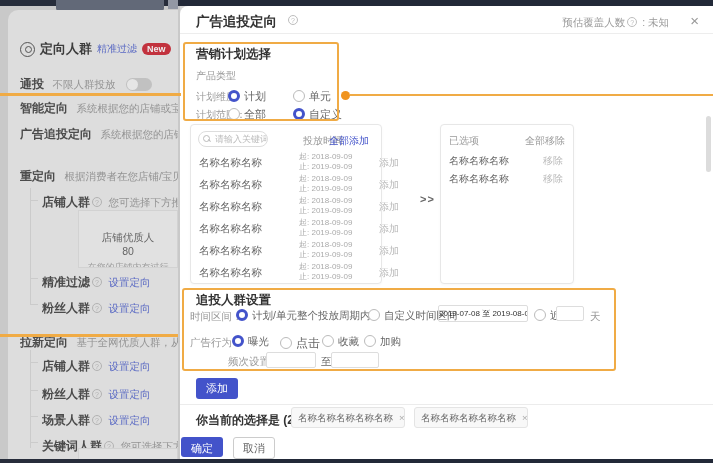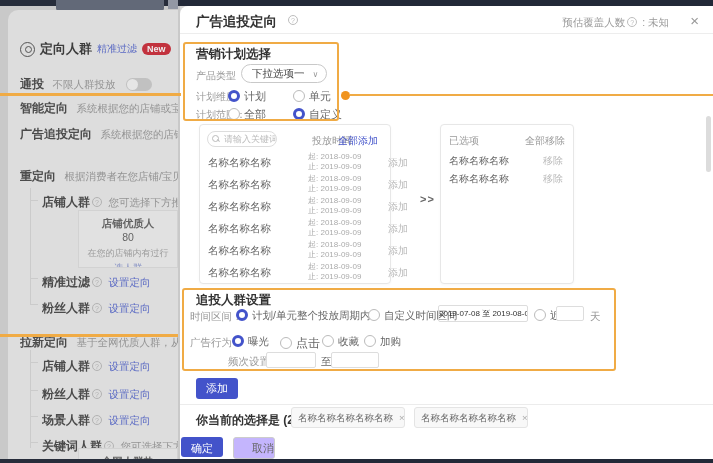--- a/index.html
+++ b/index.html
@@ -25,21 +25,21 @@
   .sb-badge { font-size:9px; color:#fff; background:#cf2e3c; border-radius:8px; padding:1px 5px; font-weight:bold; }
   .sb-label { font-size:12px; font-weight:bold; color:#4a4a4a; }
   .sb-desc { font-size:10.5px; color:#9b9b9b; }
   .sb-link { font-size:10.5px; color:#5b6cd0; }
   .qmark { display:inline-block; width:10px; height:10px; line-height:9px; text-align:center; border:1px solid #bdbdbd; border-radius:50%; color:#bdbdbd; font-size:7px; vertical-align:1px; margin:0 2px; }
   .toggle { display:inline-block; width:26px; height:13px; background:#cdcdcd; border-radius:7px; position:relative; vertical-align:-3px; margin-left:6px; }
   .toggle::after { content:""; position:absolute; left:1px; top:1px; width:11px; height:11px; background:#f6f6f6; border-radius:50%; }
   .tree-v { position:absolute; background:#d9d9d9; width:1px; }
   .tree-h { position:absolute; background:#d9d9d9; height:1px; width:8px; }
   .sb-card { position:absolute; left:70px; background:#f1f1f1; border:1px solid #e0e0e0; text-align:center; overflow:hidden; }
-  .sb-card .c1 { font-size:10.5px; color:#666; margin-top:6px;font-weight:bold; }
+  .sb-card .c1 { font-size:10.5px; color:#666; margin-top:20px; }
   .sb-card .c2 { font-size:10.5px; color:#666; }
   .sb-card .c3 { font-size:9px; color:#a5a5a5; margin-top:4px; }
   .sb-card .c4 { font-size:9.5px; color:#8b97d0; margin-top:2px; }
 
   
   .modal { position:absolute; left:180px; top:6px; width:533px; height:453px; background:#fff; border-radius:8px 0 0 0; z-index:10; overflow:hidden; }
   .m-header { position:absolute; left:0; top:0; width:100%; height:28px; border-bottom:1px solid #ededed; }
   .m-title { position:absolute; left:16px; top:7px; font-size:13.5px; color:#333; font-weight:bold; }
   .m-title-info { position:absolute; left:106px; top:9px; }
   .m-est { position:absolute; right:44px; top:10px; font-size:10.5px; color:#9a9a9a; }
@@ -71,21 +71,21 @@
   .s-row { position:absolute; left:8px; width:118px; height:18px; }
   .s-name { position:absolute; left:0; top:3px; font-size:10px; color:#666; }
   .s-action { position:absolute; right:4px; top:3px; font-size:10px; color:#b9b9b9; cursor:pointer; }
 
   
   .ibox { position:absolute; border:1px solid #ddd; border-radius:2px; background:#fff; font-size:8.5px; color:#333; text-align:center; }
   .datebox { position:absolute; left:438px; top:305px; width:90px; height:17px; border:1px solid #ddd; border-radius:2px; font-size:8px; color:#333; line-height:15px; text-align:center; white-space:nowrap; overflow:hidden; }
 
   .btn { position:absolute; border-radius:3px; font-size:11px; text-align:center; cursor:pointer; }
   .btn-primary { background:#4353ca; color:#fff; }
-  .btn-ghost { background:#c4b5fd; color:#666; border:1px solid #ccc;text-align:right; }
+  .btn-ghost { background:#ffffff; color:#666; border:1px solid #ccc; }
 
   
   .f-divider { position:absolute; left:180px; top:404px; width:533px; height:1px; background:#ececec; z-index:11; }
   .cur-label { position:absolute; left:196px; top:412px; font-size:12px; color:#333; font-weight:bold; z-index:11; }
   .sel-tag { position:absolute; top:407px; height:21px; background:#f8f8f8; border:1px solid #e4e4e4; border-radius:3px; font-size:9.5px; color:#666; line-height:19px; padding:0 6px; white-space:nowrap; z-index:11; }
   .sel-tag .x { color:#aaa; margin-left:6px; cursor:pointer; }
 
   
   .anno { position:absolute; z-index:20; pointer-events:none; }
   .anno-line { background:#f0ab45; }
@@ -201,31 +201,30 @@
       <span class="m-title">广告追投定向</span>
       <span class="qmark m-title-info">?</span>
       <span class="m-est"><span>预估覆盖人数</span><span class="qmark">?</span><span> : </span><span>未知</span></span>
       <span class="m-close">×</span>
     </div>
     <div class="m-scrollbar"></div>
   </div>
 
   <div class="sec-title" style="left:196px; top:46px; z-index:11">营销计划选择</div>
   <div class="flabel" style="left:196px; top:69px; z-index:11">产品类型</div>
-  <div class="dropdown" style="left:241px; top:64px; z-index:11"><span>下拉选项一</span><span class="caret">∨</span></div>
 
   <div class="flabel" style="left:196px; top:90px; z-index:11">计划维度</div>
   <div class="ropt" style="left:228px; top:89px; z-index:11"><span class="radio on"></span><span>计划</span></div>
   <div class="ropt" style="left:293px; top:89px; z-index:11"><span class="radio off"></span><span>单元</span></div>
 
   <div class="flabel" style="left:196px; top:108px; z-index:11">计划范围：</div>
   <div class="ropt" style="left:228px; top:107px; z-index:11"><span class="radio off"></span><span>全部</span></div>
   <div class="ropt" style="left:293px; top:107px; z-index:11"><span class="radio on"></span><span>自定义</span></div>
 
-  <div class="panel" style="left:199px; top:124px; width:192px; height:160px; z-index:11">
+  <div class="panel" style="left:190px; top:124px; width:192px; height:160px; z-index:11">
     <div class="search">请输入关键词</div>
     <span class="mag" style="left:12px; top:10px; position:absolute"></span>
     <div class="col-head" style="left:112px; top:9px">投放时间</div>
     <div class="col-head link-blue" style="right:12px; top:9px; position:absolute">全部添加</div>
 
     <div class="t-row" style="top:26px">
       <span class="t-name">名称名称名称</span>
       <span class="t-dates"><span>起: 2018-09-09</span><br><span>止: 2019-09-09</span></span>
       <span class="t-action">添加</span>
     </div>

